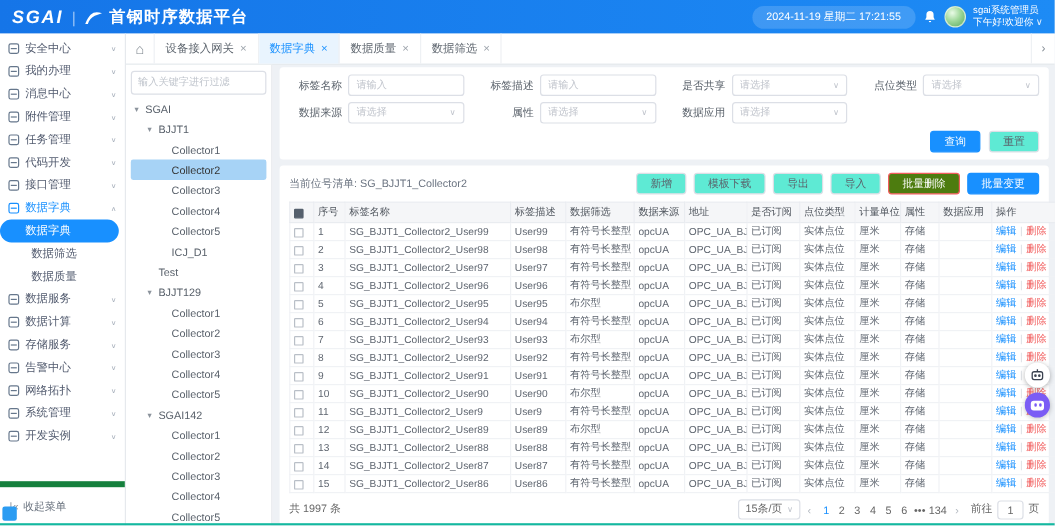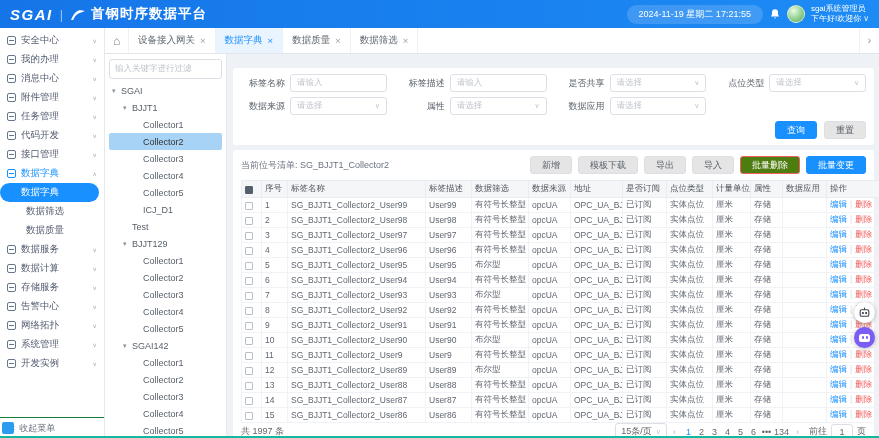--- a/index.html
+++ b/index.html
@@ -25,21 +25,21 @@
   .side-scroll { flex:1; overflow:hidden; padding-top:3px; }
   .side-item { display:flex; align-items:center; height:19px; padding:0 7px; cursor:pointer; white-space:nowrap; }
   .mi { width:9px; height:9px; border:1px solid #66778c; border-radius:2px; margin-right:5px; flex:none; position:relative; }
   .mi::after { content:""; position:absolute; left:1px; right:1px; top:3px; border-top:1px solid #66778c; }
   .side-item .lbl { flex:1; overflow:hidden; }
   .side-item .car { font-size:6.5px; color:#aab2bd; transform:scaleY(.85); }
   .side-item.active-parent { color:#1890ff; }
   .side-item.active-parent .mi, .side-item.active-parent .mi::after { border-color:#1890ff; }
   .side-item.sub { padding-left:26px; height:19px; }
   .side-item.sub.sel { background:#1890ff; color:#fff; border-radius:10px; margin:0 5px 0 0; padding-left:21px; }
-  .side-collapse { height:21px; border-top:1px solid #15803d; display:flex; align-items:center; gap:4px; padding:4px 8px; color:#69727e; font-size:9px; }
+  .side-collapse { height:21px; border-top:5px solid #15803d; display:flex; align-items:center; gap:4px; padding:16px 8px; color:#69727e; font-size:9px; }
   .side-collapse .ic { font-size:9px; color:#8a929c; }
 
   
   .content-col { flex:1; display:flex; flex-direction:column; min-width:0; }
   .tabbar { height:26px; background:#fff; border-bottom:1px solid #e2e6ea; display:flex; align-items:stretch; font-size:9.5px; color:#5d656e; }
   .tab-home { width:24px; display:flex; align-items:center; justify-content:center; color:#7d858d; font-size:12px; border-right:1px solid #eef1f4; }
   .tab { display:flex; align-items:center; gap:5px; padding:0 9px; border-right:1px solid #eef1f4; white-space:nowrap; cursor:pointer; }
   .tab .x { font-size:9.5px; color:#9aa1a9; }
   .tab.active { color:#1890ff; background:#e9f4fe; }
   .tab.active .x { color:#1890ff; }
@@ -48,30 +48,30 @@
   .content-row { flex:1; display:flex; min-height:0; }
 
   
   .tree-panel { width:122px; background:#fff; border-right:1px solid #e6e9ed; padding:5px 4px 0; overflow:hidden; }
   .tree-search { height:20px; border:1px solid #dcdfe6; border-radius:3px; display:flex; align-items:center; padding:0 5px; color:#bfc4cc; font-size:8.5px; margin-bottom:3px; white-space:nowrap; overflow:hidden; }
   .tree-node { height:17px; display:flex; align-items:center; font-size:9px; color:#58606a; white-space:nowrap; overflow:hidden; cursor:pointer; border-radius:2px; }
   .tree-node .arr { width:9px; flex:none; font-size:7px; color:#8b939c; }
   .tree-node.sel { background:#a7d3f6; color:#333; }
 
   
-  .main-panel { flex:1; padding:14px 5px 0 6px; display:flex; flex-direction:column; min-width:0; }
+  .main-panel { flex:1; padding:2px 5px 0 6px; display:flex; flex-direction:column; min-width:0; }
   .filter-card { background:#fff; border-radius:3px; padding:6px 8px; margin-bottom:5px; }
   .f-grid { display:grid; grid-template-columns:repeat(4,1fr); gap:5px 14px; }
   .f-field { display:flex; align-items:center; gap:5px; font-size:9px; color:#5a626b; min-width:0; }
   .f-label { flex:none; width:44px; text-align:right; white-space:nowrap; }
   .f-box { flex:1; height:18px; border:1px solid #dcdfe6; border-radius:3px; display:flex; align-items:center; padding:0 6px; color:#c0c4cc; font-size:8.5px; min-width:0; background:#fff; }
   .f-box .ph { flex:1; overflow:hidden; white-space:nowrap; }
   .f-box .dd { font-size:7px; color:#c0c4cc; }
   .f-actions { display:flex; justify-content:flex-end; gap:7px; margin-top:6px; }
-  .btn { height:18px; padding:0 11px; border-radius:3px; font-size:9px; display:inline-flex; align-items:center; border:1px solid #dcdfe6; background:#e5e5e5; color:#5a626b; cursor:pointer; white-space:nowrap; }
+  .btn { height:18px; padding:0 11px; border-radius:3px; font-size:9px; display:inline-flex; align-items:center; border:1px solid #dcdfe6; background:#5eead4; color:#5a626b; cursor:pointer; white-space:nowrap; }
   .btn.primary { background:#1890ff; border-color:#1890ff; color:#fff; }
   .btn.danger { background:#4d7c0f; border-color:#f25d5d; color:#fff; }
 
   .table-card { background:#fff; border-radius:3px; flex:1; display:flex; flex-direction:column; padding:6px 8px 0; min-height:0; }
   .table-toolbar { display:flex; align-items:center; margin-bottom:6px; }
   .current-unit { font-size:9px; color:#6a7380; white-space:nowrap; }
   .toolbar-btns { margin-left:auto; display:flex; gap:6px; }
 
   table { width:100%; border-collapse:collapse; table-layout:fixed; font-size:8.5px; color:#5f6670; }
   th { background:#f5f6f8; font-weight:normal; color:#50565e; height:17px; border:1px solid #e9ecf0; padding:0 3px; text-align:left; white-space:nowrap; overflow:hidden; }

